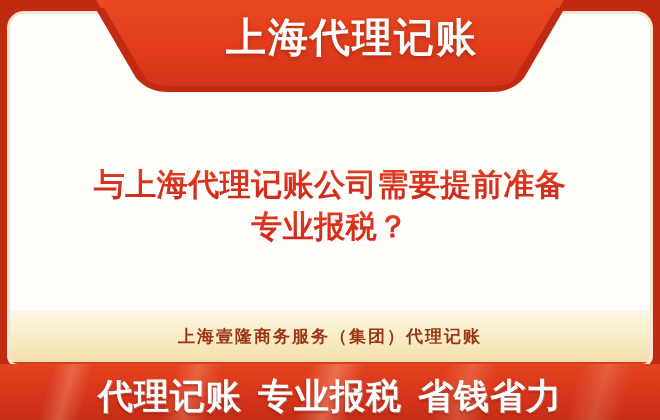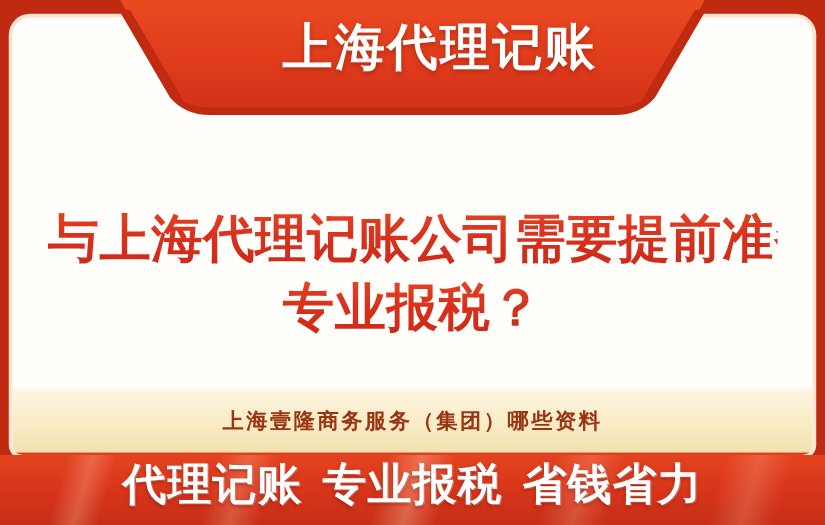--- a/index.html
+++ b/index.html
@@ -24,21 +24,21 @@
     background:
       linear-gradient(106deg, rgba(255,255,255,0.00) 0%,  rgba(255,255,255,0.00) 8%,
                               rgba(255,190,160,0.30) 11%, rgba(255,255,255,0.00) 14%,
                               rgba(255,255,255,0.00) 26%, rgba(255,200,170,0.26) 29.5%,
                               rgba(255,255,255,0.00) 33%, rgba(255,255,255,0.00) 46%,
                               rgba(255,205,175,0.34) 50%, rgba(255,255,255,0.00) 54%,
                               rgba(255,255,255,0.00) 66%, rgba(255,190,160,0.24) 70%,
                               rgba(255,255,255,0.00) 74%, rgba(255,255,255,0.00) 86%,
                               rgba(255,200,170,0.22) 90%, rgba(255,255,255,0.00) 94%),
       linear-gradient(180deg,#e5431f 0%,#d7341a 55%,#c62e16 100%);
-    display:flex; align-items:flex-start; justify-content:center;
+    display:flex; align-items:flex-end; justify-content:center;
     z-index:6;
   }
   .slogan {
     color:#ffffff;
     font-size:35px;
     font-weight:bold;
     letter-spacing:1px;
     white-space:nowrap;
     text-shadow:
        0 2px 3px rgba(120,20,5,0.55),
@@ -87,21 +87,21 @@
   
   .headline {
     position:absolute;
     left:28px; right:28px;
     top:150px;
     text-align:center;
     z-index:5;
   }
   .headline .line {
     display:block;
-    font-size:41px;
+    font-size:31px;
     font-weight:bold;
     line-height:1.35;
     letter-spacing:0.5px;
     white-space:nowrap;
     background:linear-gradient(180deg,#e4462a 0%,#d8301c 48%,#c9291a 100%);
     -webkit-background-clip:text;
     background-clip:text;
     color:#d8301c;
     -webkit-text-fill-color:transparent;
   }
@@ -137,21 +137,21 @@
   </div>
 
   <div class="card">
 
     <div class="headline">
       <span class="line">与上海代理记账公司需要提前准备</span>
       <span class="line">专业报税？</span>
     </div>
 
     <div class="company-band">
-      <span>上海壹隆商务服务（集团）哪些资料</span>
+      <span>上海壹隆商务服务（集团）代理记账</span>
     </div>
   </div>
 
   <div class="ribbon-wrap">
     <svg viewBox="0 0 660 100" preserveAspectRatio="none">
       <defs>
         <linearGradient id="ribGrad" x1="0" y1="0" x2="0" y2="1">
           <stop offset="0%" stop-color="#ea4a21"></stop>
           <stop offset="55%" stop-color="#e03c1c"></stop>
           <stop offset="100%" stop-color="#d4321a"></stop>

